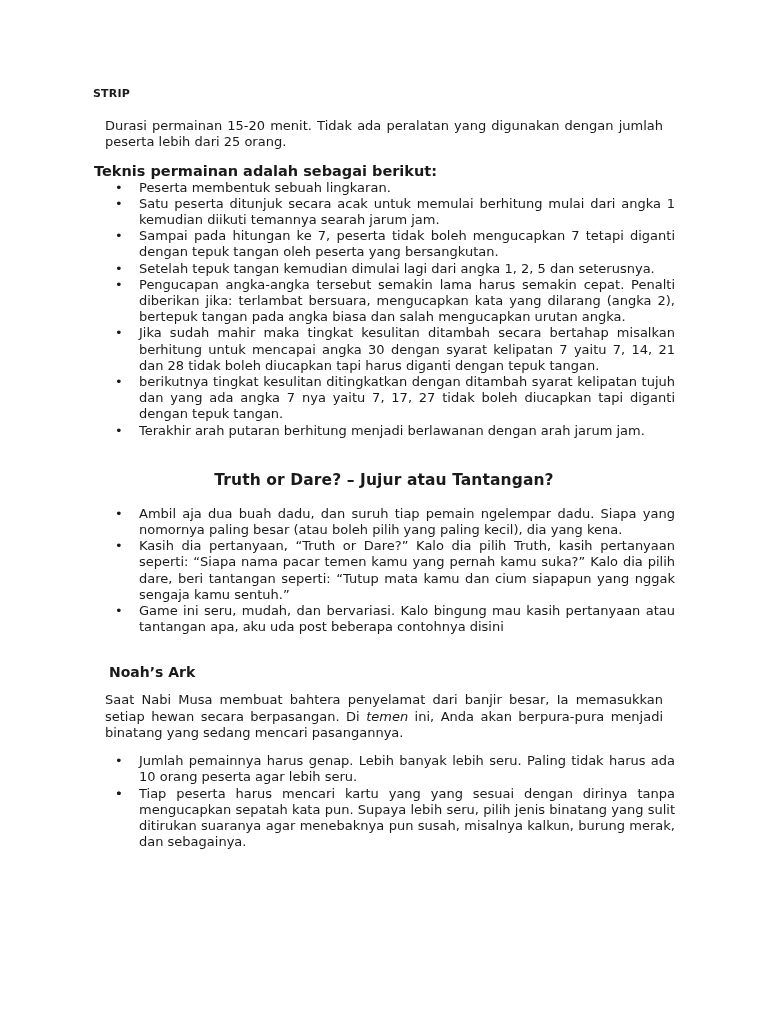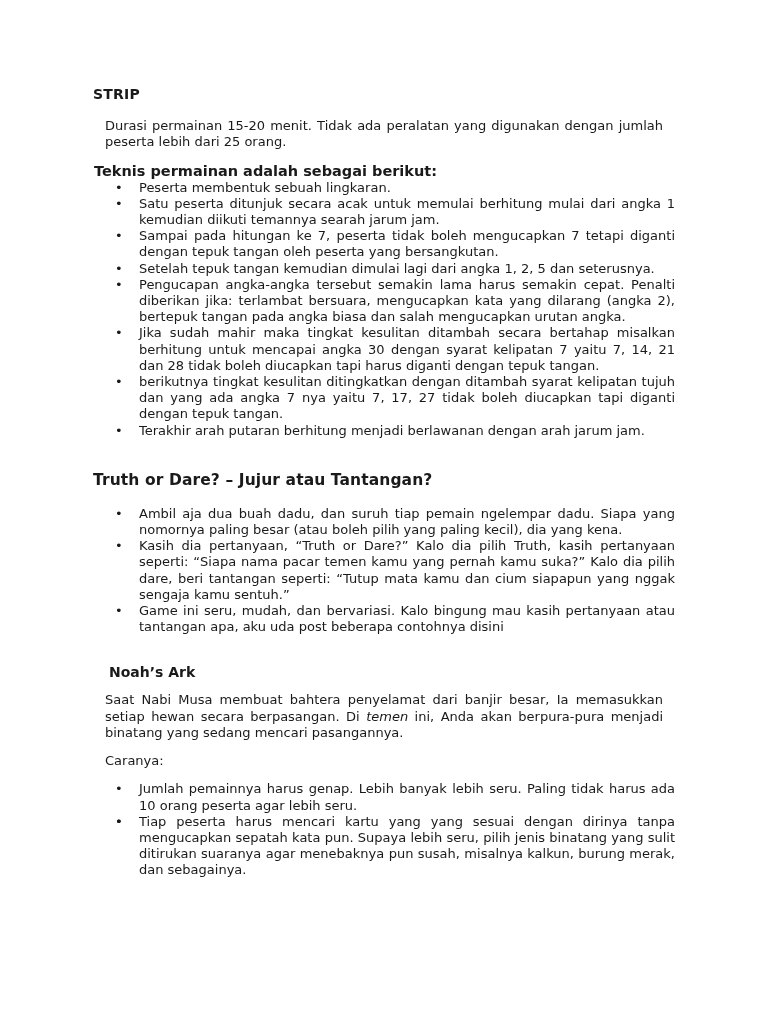--- a/index.html
+++ b/index.html
@@ -18,21 +18,21 @@
   .page {
     position: absolute;
     left: 93px;
     top: 86px;
     width: 582px;
     font-size: 13px;
     line-height: 16.2px;
   }
   .title-strip {
     font-weight: bold;
-    font-size: 14px;
+    font-size: 11px;
     margin: 0 0 16px 0;
     letter-spacing: 0.2px;
   }
   p {
     margin: 12px;
     text-align: justify;
   }
   .bold-heading {
     font-weight: bold;
     font-size: 14.5px;
@@ -55,20 +55,21 @@
     font-size: 13px;
   }
   .section-gap-lg { height: 32px; }
   .section-gap-md { height: 17px; }
   .h2 {
     font-weight: bold;
     font-size: 15.5px;
     line-height: 18px;
     margin: 0;
     letter-spacing: 0.1px;
+    text-align: center;
   }
   .h3 {
     font-weight: bold;
     font-size: 14px;
     line-height: 16px;
     margin: 12px;
     padding-left: 4px;
   }
   em { font-style: italic; }
 </style>
@@ -103,21 +104,20 @@
       <li><span class="bullet">•</span><span>Kasih dia pertanyaan, “Truth or Dare?” Kalo dia pilih Truth, kasih pertanyaan seperti: “Siapa nama pacar temen kamu yang pernah kamu suka?” Kalo dia pilih dare, beri tantangan seperti: “Tutup mata kamu dan cium siapapun yang nggak sengaja kamu sentuh.”</span></li>
       <li><span class="bullet">•</span><span>Game ini seru, mudah, dan bervariasi. Kalo bingung mau kasih pertanyaan atau tantangan apa, aku uda post beberapa contohnya disini</span></li>
     </ul>
   </div>
 
   <div class="section-gap-md"></div>
 
   <div>
     <div class="h3">Noah’s Ark</div>
     <p><span>Saat Nabi Musa membuat bahtera penyelamat dari banjir besar, Ia memasukkan setiap hewan secara berpasangan. Di </span><em>temen</em><span> ini, Anda akan berpura-pura menjadi binatang yang sedang mencari pasangannya.</span></p>
-    <p>Caranya:</p>
     <ul>
       <li><span class="bullet">•</span><span>Jumlah pemainnya harus genap. Lebih banyak lebih seru. Paling tidak harus ada 10 orang peserta agar lebih seru.</span></li>
       <li><span class="bullet">•</span></li>
       <li><span class="bullet">•</span><span>Tiap peserta harus mencari kartu yang yang sesuai dengan dirinya tanpa mengucapkan sepatah kata pun. Supaya lebih seru, pilih jenis binatang yang sulit ditirukan suaranya agar menebaknya pun susah, misalnya kalkun, burung merak, dan sebagainya.</span></li>
     </ul>
   </div>
 
 </div>
 
 </body></html>

